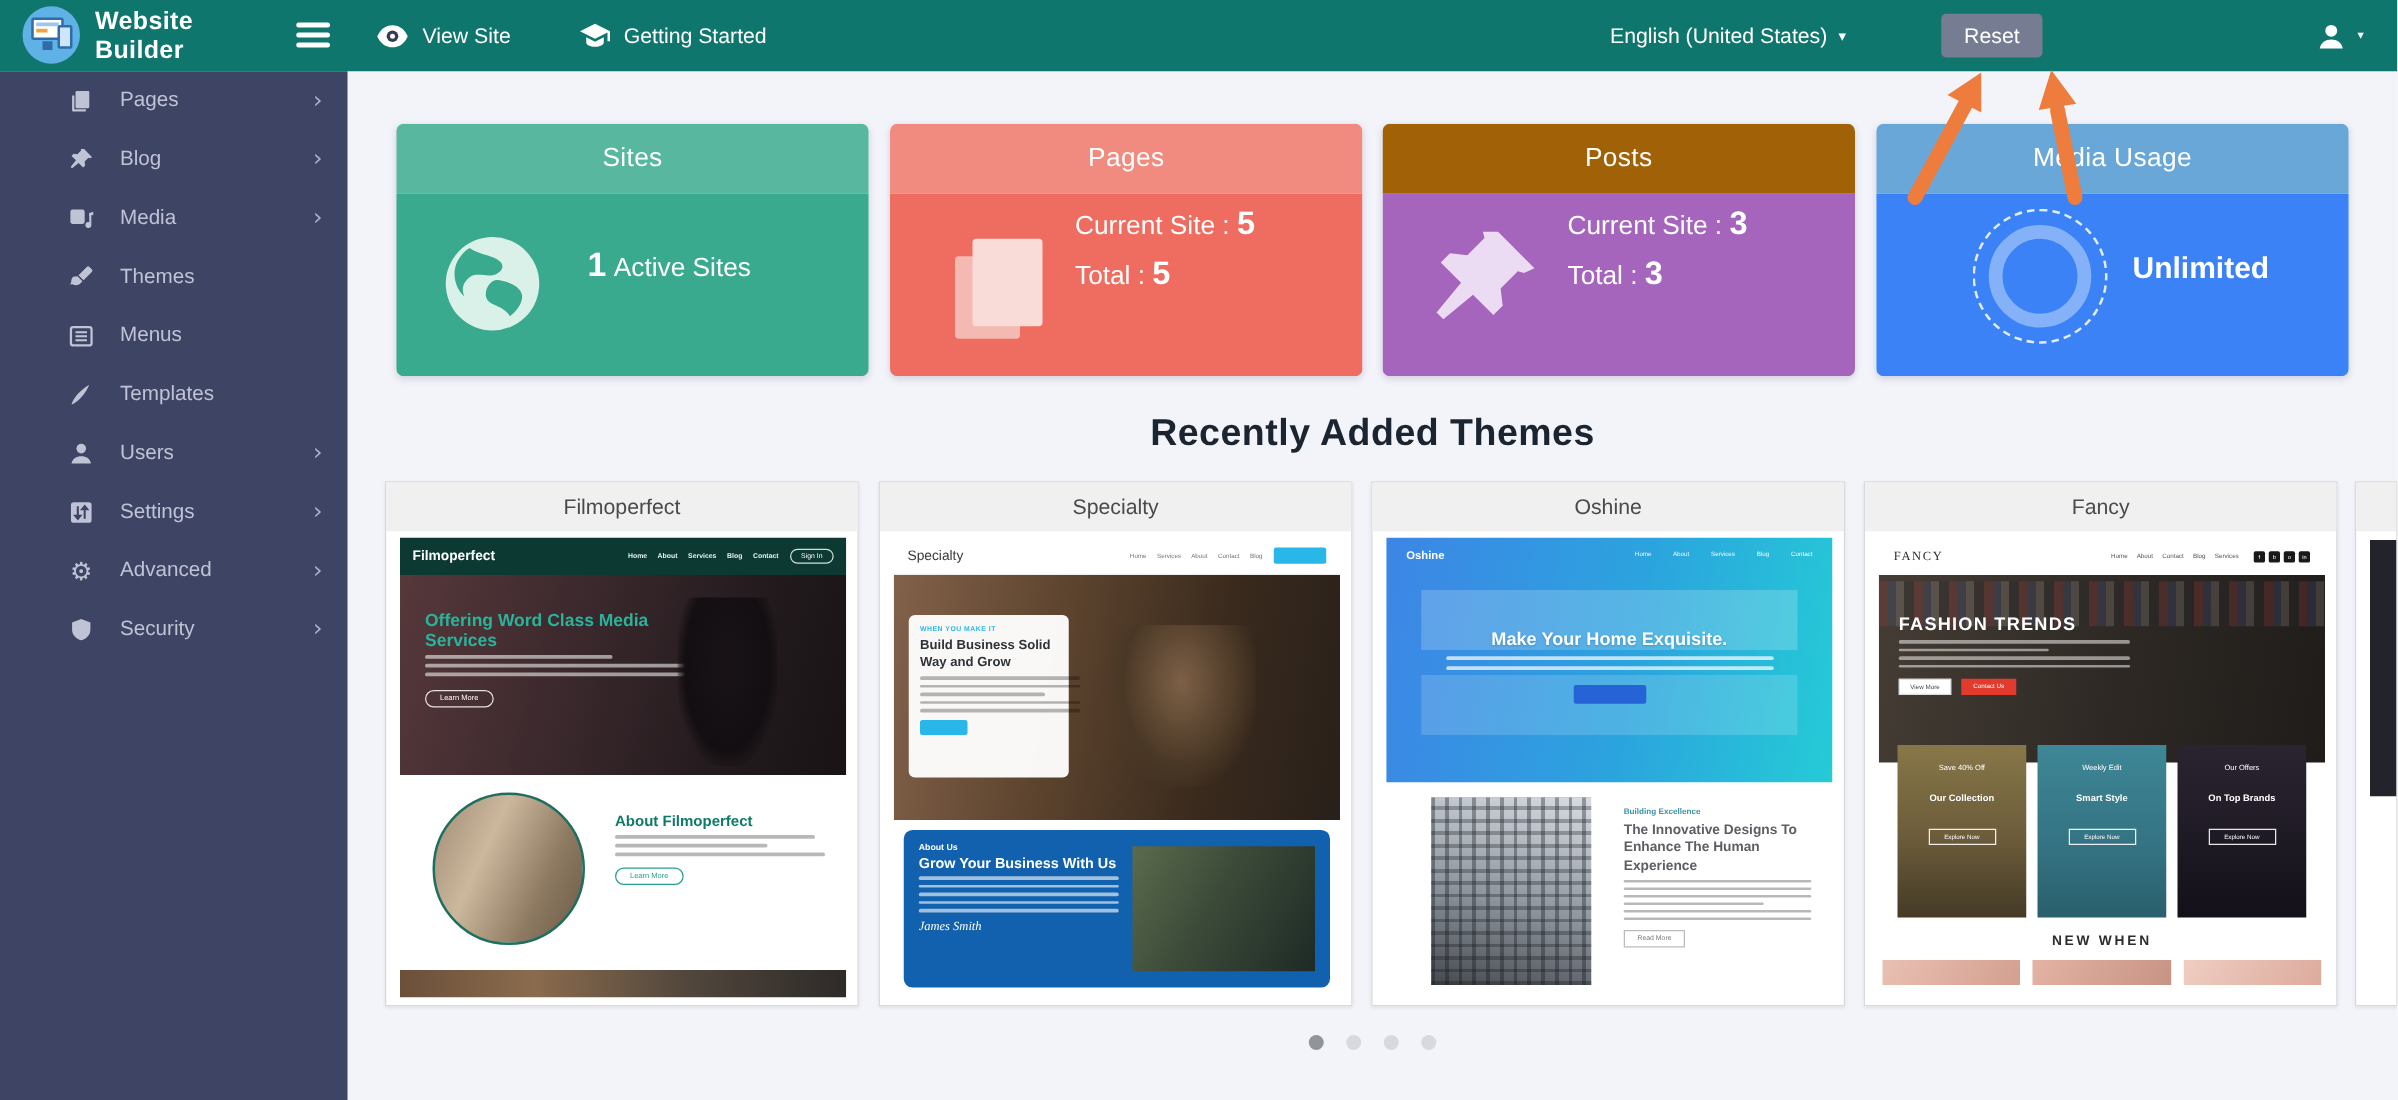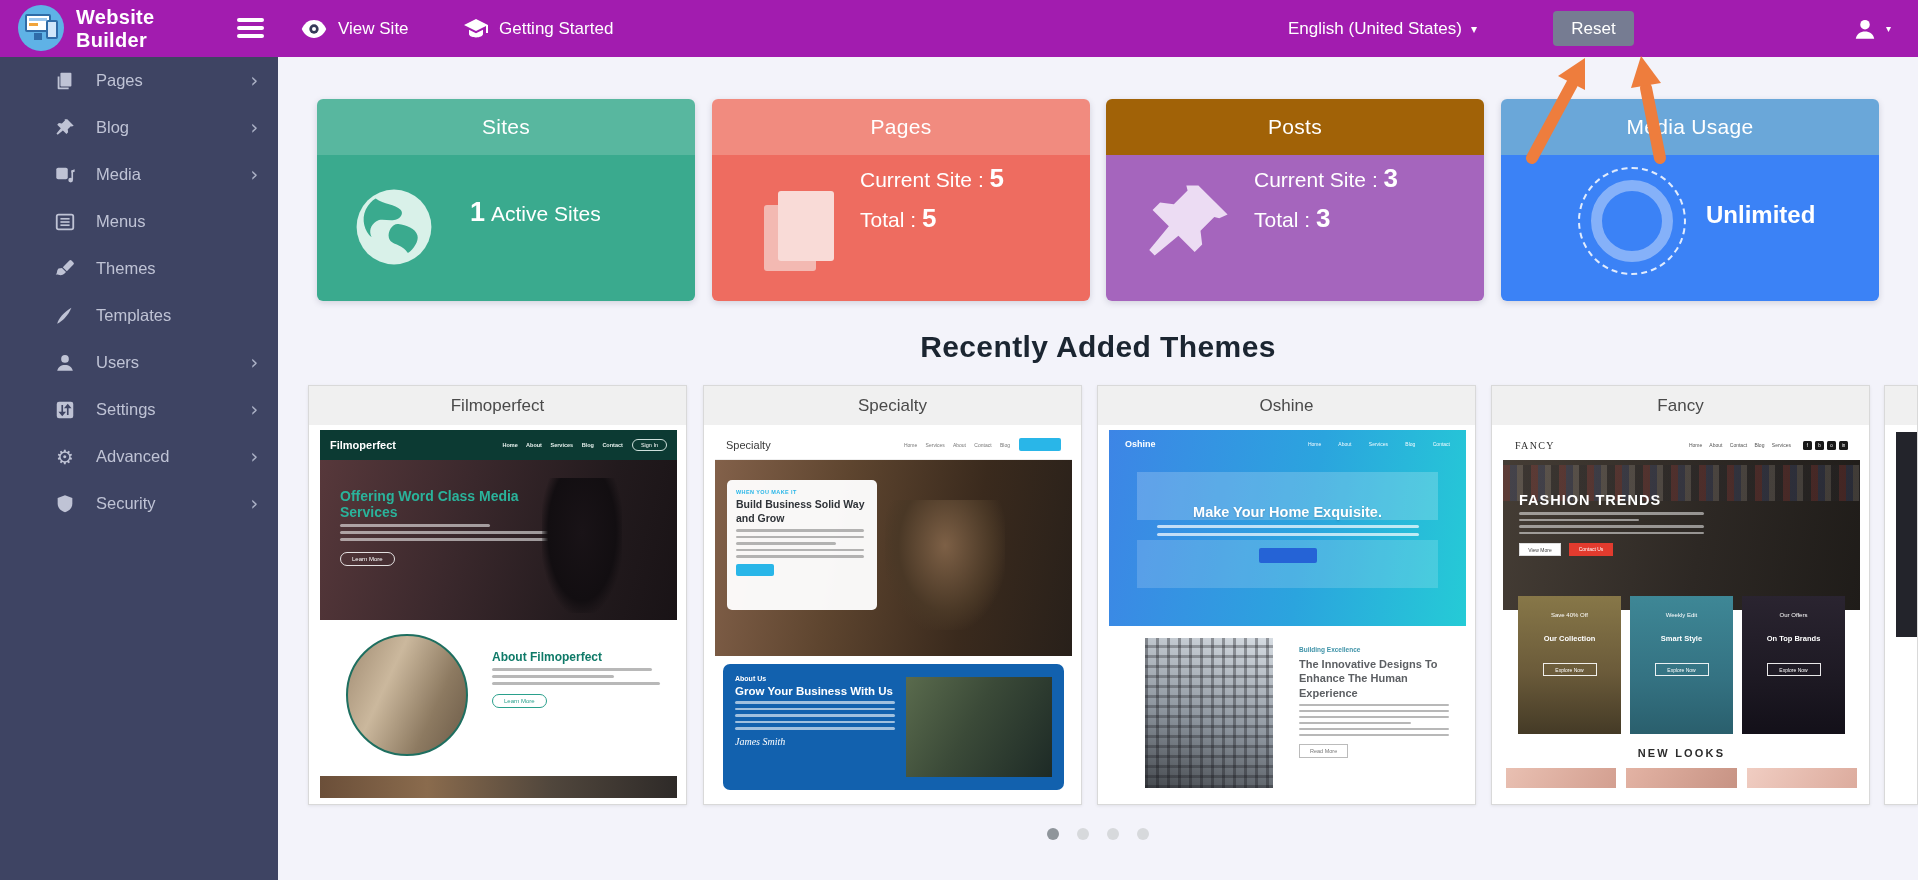--- a/index.html
+++ b/index.html
@@ -1,20 +1,20 @@
 <!DOCTYPE html>
 <html><head>
 <meta charset="utf-8">
 <style>
   * { margin:0; padding:0; box-sizing:border-box; }
   html,body { width:1918px; height:880px; font-family:"Liberation Sans","DejaVu Sans",sans-serif; }
   .screen { position:relative; width:1918px; height:880px; background:#f3f3fa; overflow:hidden; }
 
   
-  .topbar { position:absolute; left:0; top:0; width:1918px; height:57px; background:#a21caf; z-index:10; }
+  .topbar { position:absolute; left:0; top:0; width:1918px; height:57px; background:#0f766e; z-index:10; }
   .logo { position:absolute; left:18px; top:5px; width:46px; height:46px; border-radius:50%; background:#5fb2e6; }
   .logo .mon { position:absolute; left:7px; top:9px; width:26px; height:18px; background:#fff; border:2px solid #2f6ca8; border-radius:2px; }
   .logo .mon i { display:block; margin:2px 2px 0; height:3px; background:#9cc8ef; }
   .logo .mon i.or { background:#f0a43c; width:9px; }
   .logo .stand { position:absolute; left:16px; top:28px; width:8px; height:7px; background:#2f6ca8; }
   .logo .phone { position:absolute; right:6px; top:15px; width:12px; height:19px; background:#cfe6fa; border:2px solid #2f6ca8; border-radius:2px; }
   .brand { position:absolute; left:76px; top:6px; color:#fff; font-size:20px; font-weight:700; line-height:23px; letter-spacing:.3px; }
   .hamburger { position:absolute; left:237px; top:18px; width:27px; cursor:pointer; }
   .hamburger b { display:block; height:3.5px; background:#fff; border-radius:2px; margin-bottom:4.5px; }
   .tb-item { position:absolute; top:0; height:57px; display:flex; align-items:center; gap:10px; color:#fff; font-size:17px; cursor:pointer; }
@@ -85,21 +85,21 @@
   .f-btn2 { display:inline-block; margin-top:9px; border:1px solid #2aa08c; color:#2aa08c; font-size:6px; padding:3px 11px; border-radius:9px; }
   .f-strip { height:22px; background:linear-gradient(90deg,#6b4f39,#8a6b4d 30%,#50463c 65%,#2e2a28); }
 
   
   .s-nav { height:30px; background:#fff; display:flex; align-items:center; padding:0 11px; gap:9px; border-bottom:1px solid #eee; }
   .s-brand { font-size:11px; color:#3a3a3a; margin-right:auto; }
   .s-links { font-size:5px; color:#777; word-spacing:7px; }
   .s-cta { width:42px; height:13px; background:#29b6e8; border-radius:2px; }
   .s-hero { height:196px; background:linear-gradient(100deg,#83614a 0%,#5e452f 35%,#3a2a1d 70%,#28201a 100%); position:relative; }
   .s-man { position:absolute; left:170px; top:40px; width:120px; height:130px; background:radial-gradient(ellipse at 50% 35%, #7d6046 0%, #4a3826 55%, transparent 75%); }
-  .s-card { position:absolute; left:12px; top:20px; width:150px; height:130px; background:rgba(255,255,255,.96); border-radius:5px; padding:9px; }
+  .s-card { position:absolute; left:12px; top:32px; width:128px; height:130px; background:rgba(255,255,255,.96); border-radius:5px; padding:9px; }
   .s-tag { color:#29b6e8; font-size:5.5px; font-weight:700; letter-spacing:.4px; }
   .s-title { color:#2f3338; font-size:10.5px; font-weight:700; line-height:1.3; margin-top:3px; }
   .s-card .ph { height:2.5px; width:128px; } .s-card .ph:nth-of-type(5){width:100px;}
   .s-btn { width:38px; height:12px; background:#29b6e8; border-radius:2px; margin-top:6px; }
   .s-blue { margin:8px; height:126px; background:#1261ae; border-radius:7px; position:relative; padding:11px 12px; }
   .s-about-label { color:#fff; font-size:7px; font-weight:700; }
   .s-about-title { color:#fff; font-size:11.5px; font-weight:700; margin-top:3px; }
   .s-blue .ph { height:2.5px; width:160px; background:rgba(255,255,255,.6); }
   .s-sign { font-family:"Liberation Serif",serif; font-style:italic; color:#fff; font-size:10px; margin-top:6px; }
   .s-img { position:absolute; right:12px; top:13px; width:146px; height:100px; background:linear-gradient(120deg,#5a6b4d 0%,#3b4a38 45%,#1d2a26 100%); }
@@ -256,37 +256,37 @@
             <circle cx="18.2" cy="17.5" r="2.6" fill="currentColor"></circle>
           </svg>
       </span>
       <span>Media</span>
       <span class="chev">›</span>
     </div>
 
     <div class="side-item">
       <span class="ic">
         <svg width="22" height="22" viewBox="0 0 24 24">
+            <path d="M21.2 4.9l-2.1-2.1a1.6 1.6 0 00-2.3 0l-7.2 7.2 4.4 4.4 7.2-7.2a1.6 1.6 0 000-2.3z" fill="currentColor"></path>
+            <path d="M8.7 10.9l4.4 4.4-1.9 1.9c-1.6 1.6-4.2 1.9-6.4 1-.9-.3-2-.3-2.9.2 1-1.2 1.3-2.1 1.4-3.3.1-1.4.6-2.7 1.6-3.7z" fill="currentColor"></path>
+          </svg>
+      </span>
+      <span>Themes</span>
+    </div>
+
+    <div class="side-item">
+      <span class="ic">
+        <svg width="22" height="22" viewBox="0 0 24 24">
             <rect x="3" y="4" width="18" height="16" rx="2" fill="none" stroke="currentColor" stroke-width="2"></rect>
             <rect x="7" y="7.6" width="10" height="1.8" fill="currentColor"></rect>
             <rect x="7" y="11.1" width="10" height="1.8" fill="currentColor"></rect>
             <rect x="7" y="14.6" width="10" height="1.8" fill="currentColor"></rect>
           </svg>
       </span>
       <span>Menus</span>
-    </div>
-
-    <div class="side-item">
-      <span class="ic">
-        <svg width="22" height="22" viewBox="0 0 24 24">
-            <path d="M21.2 4.9l-2.1-2.1a1.6 1.6 0 00-2.3 0l-7.2 7.2 4.4 4.4 7.2-7.2a1.6 1.6 0 000-2.3z" fill="currentColor"></path>
-            <path d="M8.7 10.9l4.4 4.4-1.9 1.9c-1.6 1.6-4.2 1.9-6.4 1-.9-.3-2-.3-2.9.2 1-1.2 1.3-2.1 1.4-3.3.1-1.4.6-2.7 1.6-3.7z" fill="currentColor"></path>
-          </svg>
-      </span>
-      <span>Themes</span>
     </div>
 
     <div class="side-item">
       <span class="ic">
         <svg width="22" height="22" viewBox="0 0 24 24">
             <path d="M3.5 20.5c1.2-5.6 7-12.4 15.5-17.5-3.4 8.4-10 14.9-15.5 17.5z" fill="currentColor"></path>
           </svg>
       </span>
       <span>Templates</span>
     </div>
@@ -510,21 +510,21 @@
           <div class="fa-p-top">Weekly Edit</div>
           <div class="fa-p-main">Smart Style</div>
           <div class="fa-p-btn">Explore Now</div>
         </div>
         <div class="fa-promo fa-p3">
           <div class="fa-p-top">Our Offers</div>
           <div class="fa-p-main">On Top Brands</div>
           <div class="fa-p-btn">Explore Now</div>
         </div>
       </div>
-      <div class="fa-newlooks">NEW LOOKS</div>
+      <div class="fa-newlooks">NEW WHEN</div>
       <div class="fa-strips">
         <div class="fa-strip fa-s1"></div>
           <div class="fa-strip fa-s2"></div>
           <div class="fa-strip fa-s3"></div>
       </div>
     </div>
   </div>
 
   <div class="theme-card tc-5">
     <div class="theme-head"></div>

